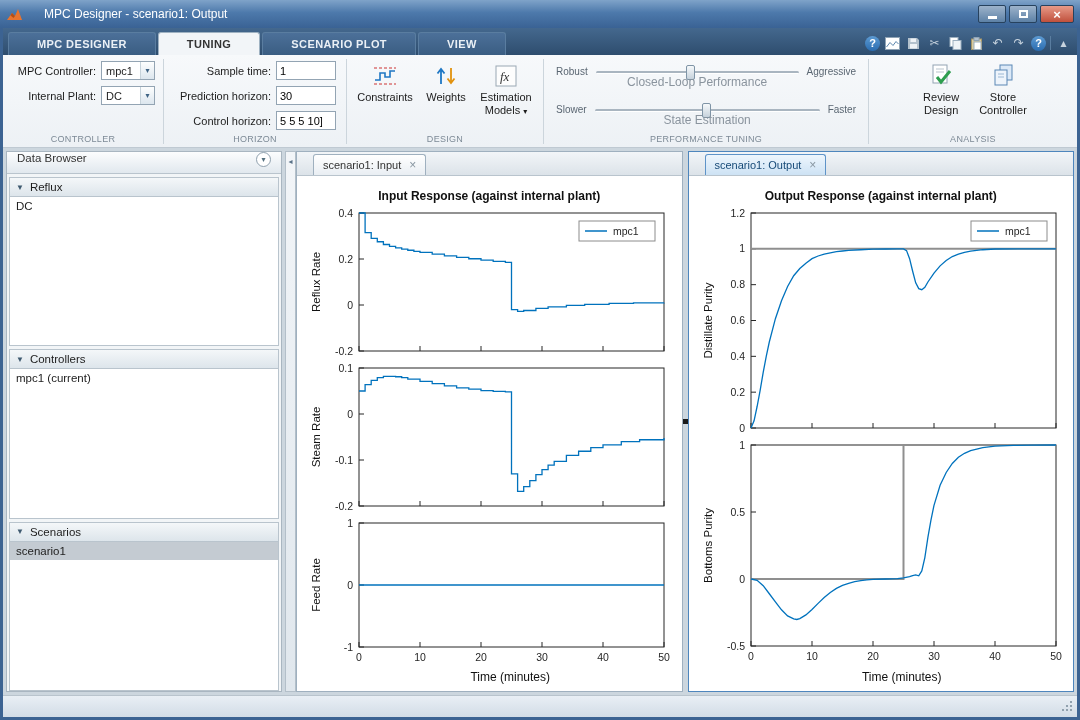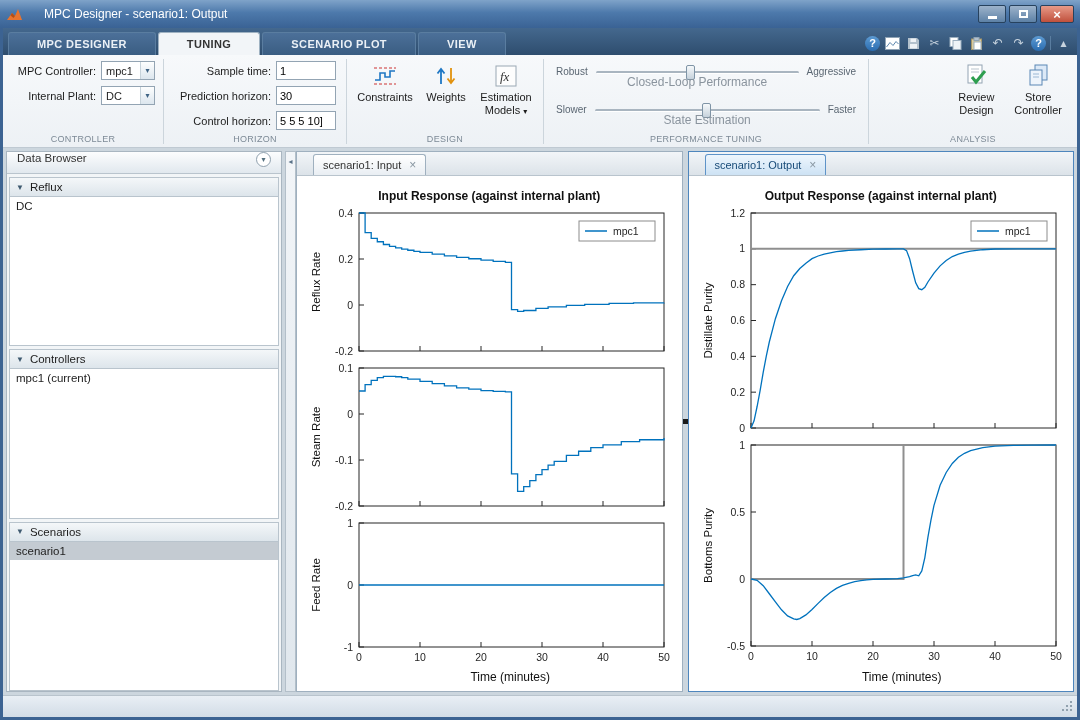--- a/index.html
+++ b/index.html
@@ -254,21 +254,21 @@
               <div class="sl-center-label">State Estimation</div>
             </div>
             <span class="sl-label">Faster</span>
           </div>
         </div>
         <div class="ts-footer">PERFORMANCE TUNING</div>
       </div>
       <div class="ts-sep"></div>
 
       <div class="ts-section" style="width:208px">
-        <div class="ts-body" style="gap:4px;justify-content:flex-end">
+        <div class="ts-body" style="gap:4px;justify-content:center">
           <div class="big-btn">
             <svg class="bicon" width="26" height="26">
                 <rect x="5" y="2" width="14" height="18" fill="#fff" stroke="#93a4b3"></rect>
                 <line x1="8" y1="6" x2="16" y2="6" stroke="#b9c4cd"></line>
                 <line x1="8" y1="9" x2="16" y2="9" stroke="#b9c4cd"></line>
                 <path d="M9 14 l4 5 l9 -11" stroke="#2e9e4f" stroke-width="3" fill="none"></path>
               </svg>
             <span>Review</span>
             <span>Design</span>
           </div>

